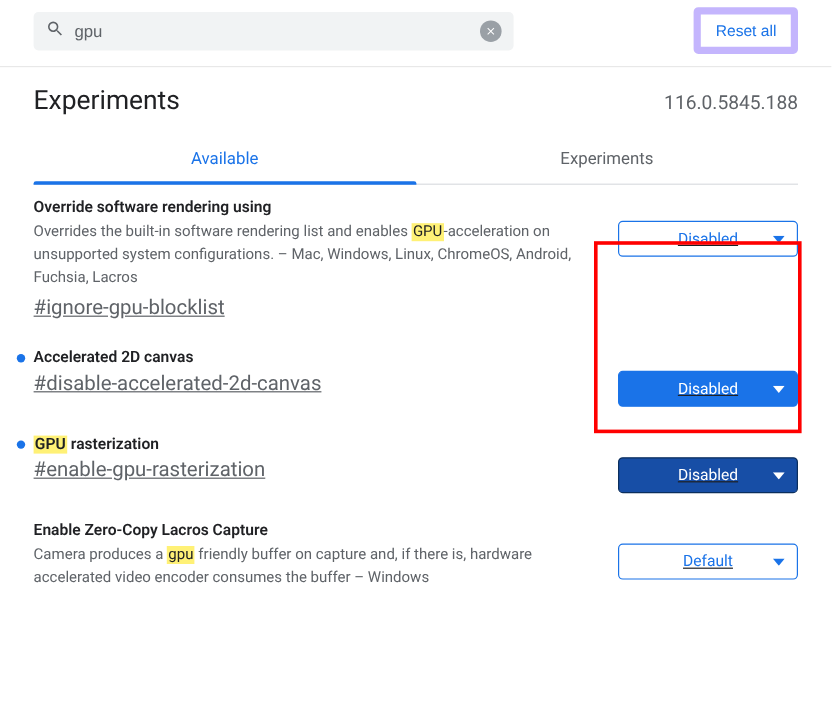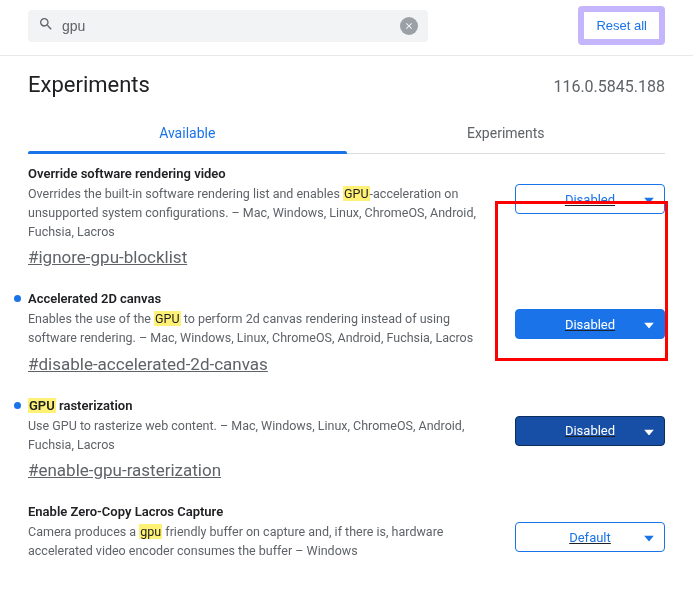--- a/index.html
+++ b/index.html
@@ -59,43 +59,43 @@
     <span class="version">116.0.5845.188</span>
   </div>
 
   <div class="tabs">
     <div class="tab active">Available</div>
     <div class="tab">Experiments</div>
   </div>
 
   <div id="flags-list">
       <div class="flag">
-        <div class="flag-body"><div class="flag-title">Override software rendering video</div><div class="flag-desc">Overrides the built-in software rendering list and enables <span class="hl">GPU</span>-acceleration on unsupported system configurations. – Mac, Windows, Linux, ChromeOS, Android, Fuchsia, Lacros</div><a class="flag-hash">#ignore-gpu-blocklist</a></div>
+        <div class="flag-body"><div class="flag-title">Override software rendering using</div><div class="flag-desc">Overrides the built-in software rendering list and enables <span class="hl">GPU</span>-acceleration on unsupported system configurations. – Mac, Windows, Linux, ChromeOS, Android, Fuchsia, Lacros</div><a class="flag-hash">#ignore-gpu-blocklist</a></div>
         <div class="flag-ctrl">
           <div class="sel default">
             <span>Disabled</span>
             <span class="caret"><svg width="10" height="6" viewBox="0 0 10 6">
                 <path d="M0 0l5 6 5-6z" fill="#1a73e8"></path>
               </svg></span>
           </div>
         </div>
       </div>
       <div class="flag">
-        <div class="flag-body"><span class="flag-dot"></span><div class="flag-title">Accelerated 2D canvas</div><div class="flag-desc">Enables the use of the <span class="hl">GPU</span> to perform 2d canvas rendering instead of using software rendering. – Mac, Windows, Linux, ChromeOS, Android, Fuchsia, Lacros</div><a class="flag-hash">#disable-accelerated-2d-canvas</a></div>
+        <div class="flag-body"><span class="flag-dot"></span><div class="flag-title">Accelerated 2D canvas</div><a class="flag-hash">#disable-accelerated-2d-canvas</a></div>
         <div class="flag-ctrl">
           <div class="sel blue">
             <span>Disabled</span>
             <span class="caret"><svg width="10" height="6" viewBox="0 0 10 6">
                 <path d="M0 0l5 6 5-6z" fill="#ffffff"></path>
               </svg></span>
           </div>
         </div>
       </div>
       <div class="flag">
-        <div class="flag-body"><span class="flag-dot"></span><div class="flag-title"><span class="hl">GPU</span> rasterization</div><div class="flag-desc">Use GPU to rasterize web content. – Mac, Windows, Linux, ChromeOS, Android, Fuchsia, Lacros</div><a class="flag-hash">#enable-gpu-rasterization</a></div>
+        <div class="flag-body"><span class="flag-dot"></span><div class="flag-title"><span class="hl">GPU</span> rasterization</div><a class="flag-hash">#enable-gpu-rasterization</a></div>
         <div class="flag-ctrl">
           <div class="sel dark">
             <span>Disabled</span>
             <span class="caret"><svg width="10" height="6" viewBox="0 0 10 6">
                 <path d="M0 0l5 6 5-6z" fill="#ffffff"></path>
               </svg></span>
           </div>
         </div>
       </div>
       <div class="flag">

